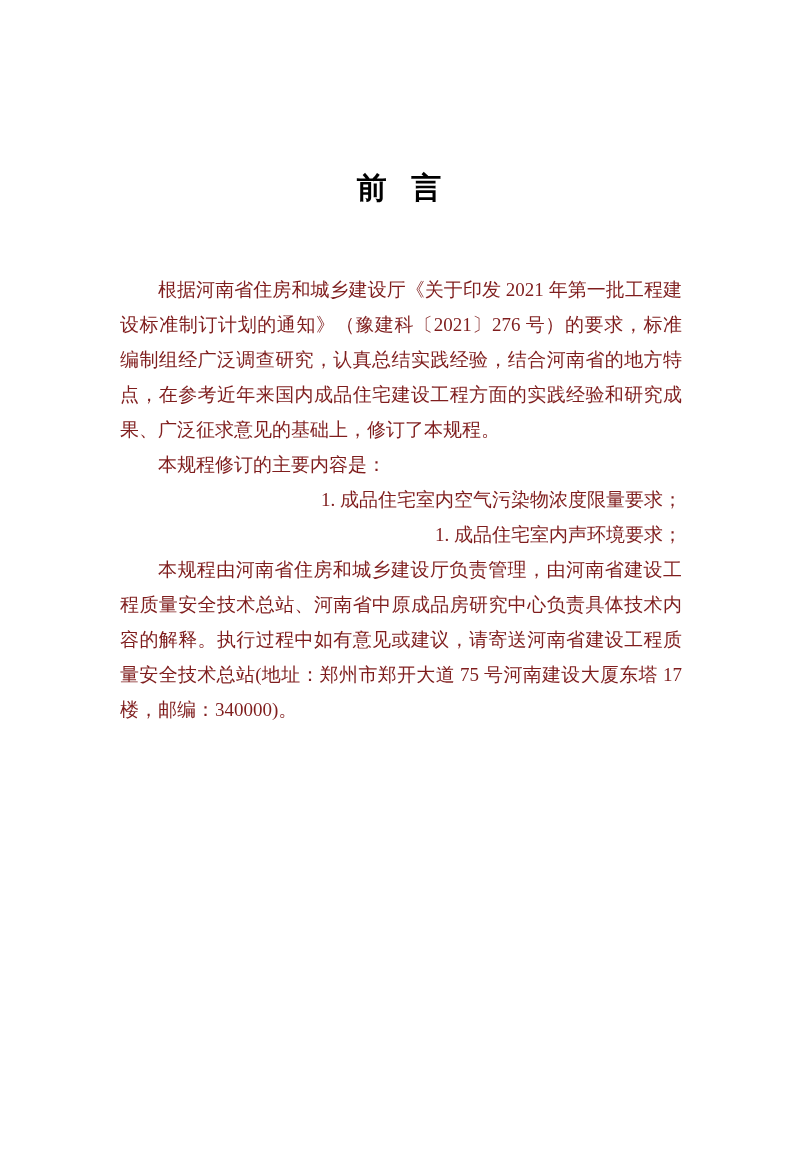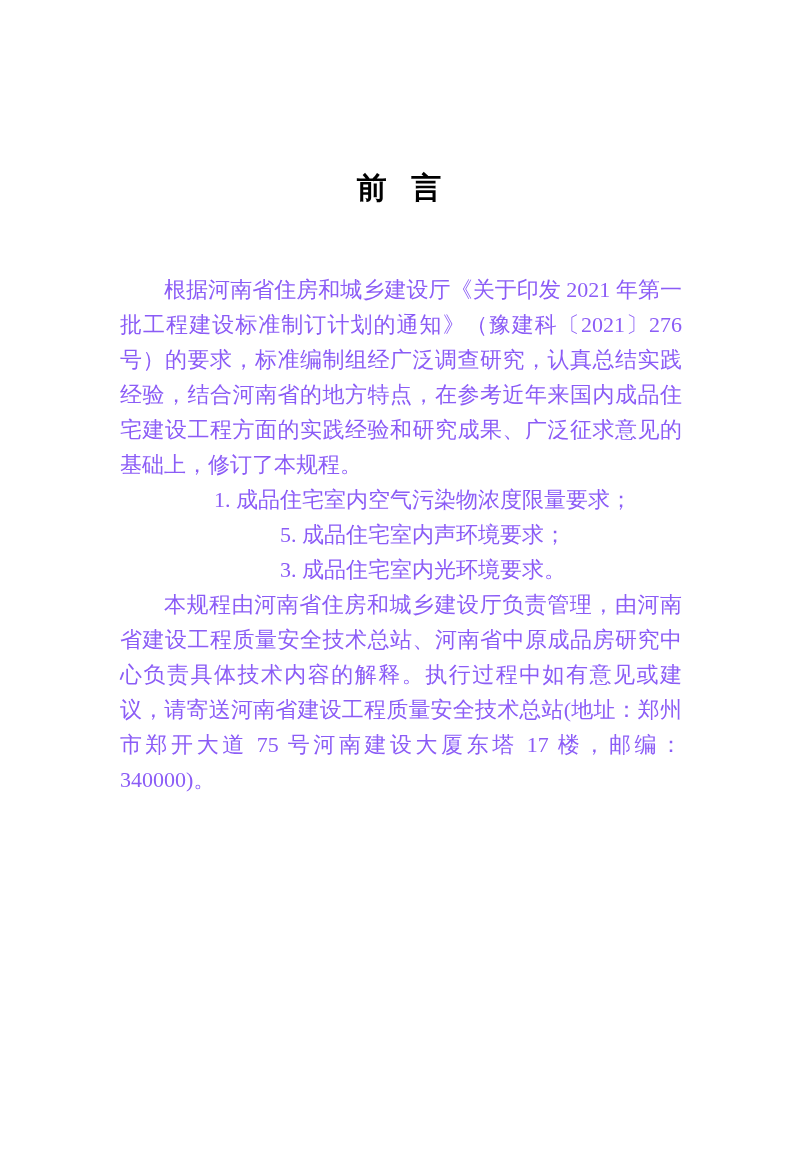--- a/index.html
+++ b/index.html
@@ -26,40 +26,40 @@
     letter-spacing: 2px;
     word-spacing: 12px;
     color: #000000;
   }
   .doc-body {
     position: absolute;
     left: 120px;
     top: 272px;
     width: 562px;
     font-family: "Liberation Serif", "DejaVu Serif", serif;
-    font-size: 22px;
+    font-size: 19px;
     line-height: 35px;
-    color: #8b5cf6;
+    color: #7f1d1d;
   }
   .doc-body p {
     margin: 0;
     padding: 0;
     text-indent: 2em;
     text-align: justify;
   }
   .doc-body p.list-line {
-    text-align: center;
+    text-align: right;
   }
 </style>
 </head>
 <body>
 
 <div class="page">
   <h1 class="doc-title">前 言</h1>
 
   <div class="doc-body">
     <p>根据河南省住房和城乡建设厅《关于印发 2021 年第一批工程建设标准制订计划的通知》（豫建科〔2021〕276 号）的要求，标准编制组经广泛调查研究，认真总结实践经验，结合河南省的地方特点，在参考近年来国内成品住宅建设工程方面的实践经验和研究成果、广泛征求意见的基础上，修订了本规程。</p>
+    <p>本规程修订的主要内容是：</p>
     <p class="list-line">1. 成品住宅室内空气污染物浓度限量要求；</p>
-    <p class="list-line">5. 成品住宅室内声环境要求；</p>
-    <p class="list-line">3. 成品住宅室内光环境要求。</p>
+    <p class="list-line">1. 成品住宅室内声环境要求；</p>
     <p>本规程由河南省住房和城乡建设厅负责管理，由河南省建设工程质量安全技术总站、河南省中原成品房研究中心负责具体技术内容的解释。执行过程中如有意见或建议，请寄送河南省建设工程质量安全技术总站(地址：郑州市郑开大道 75 号河南建设大厦东塔 17 楼，邮编：340000)。</p>
   </div>
 </div>
 
 </body></html>

